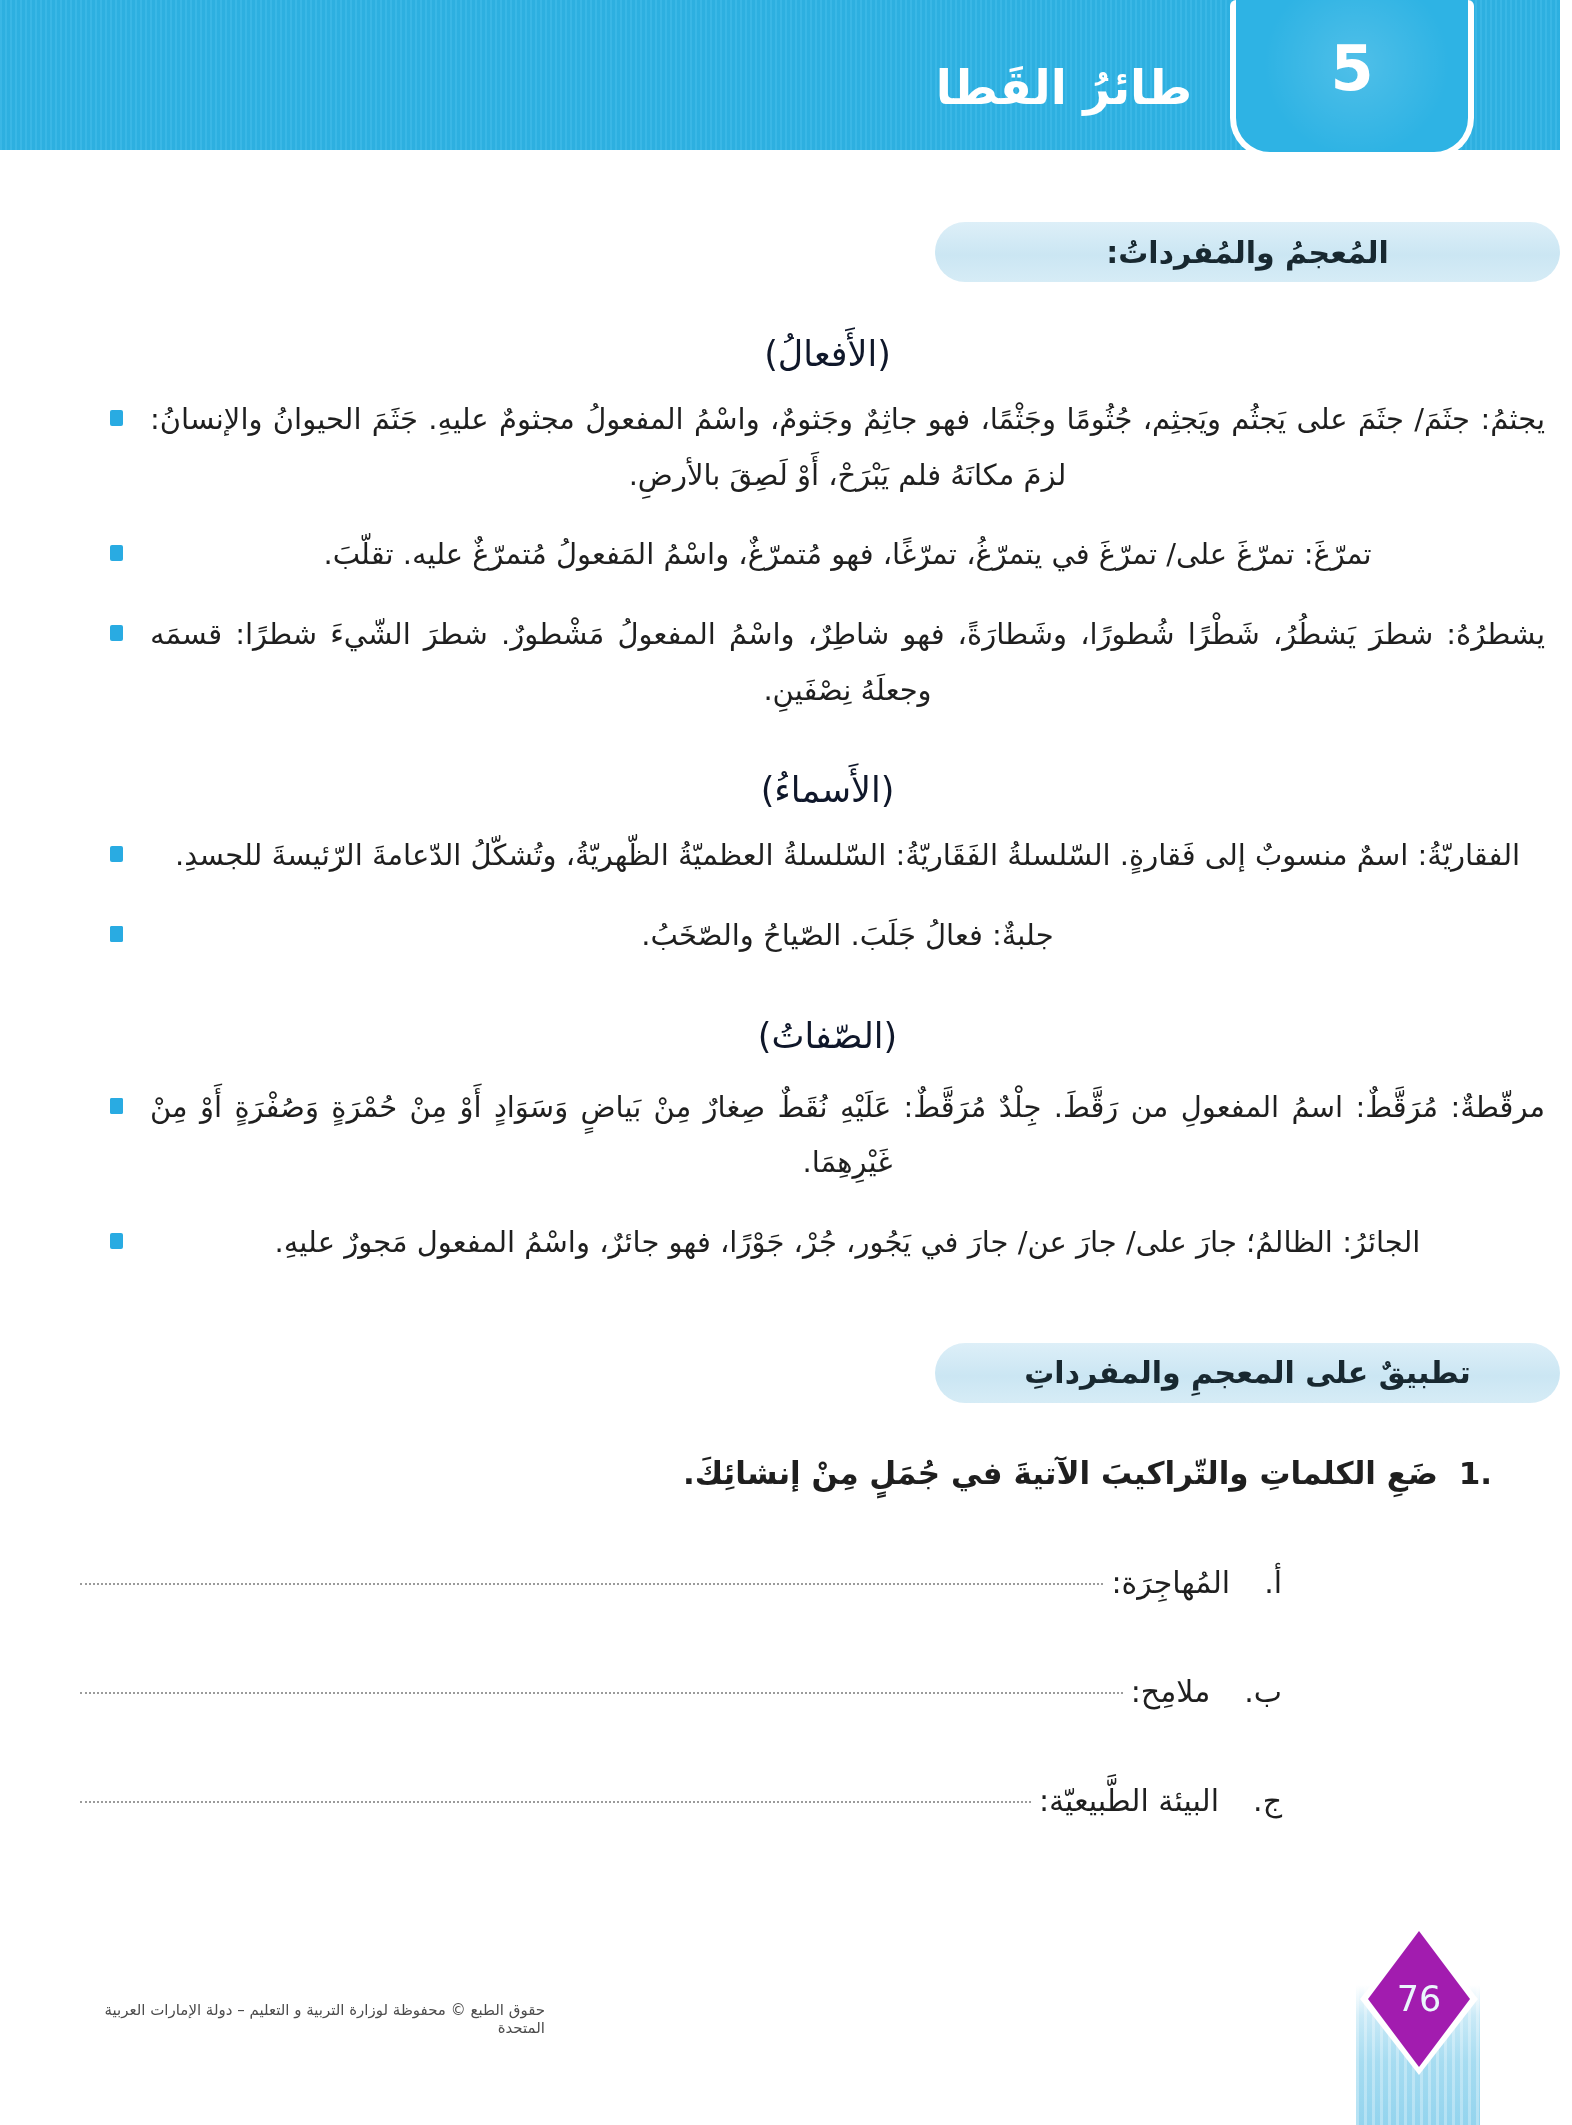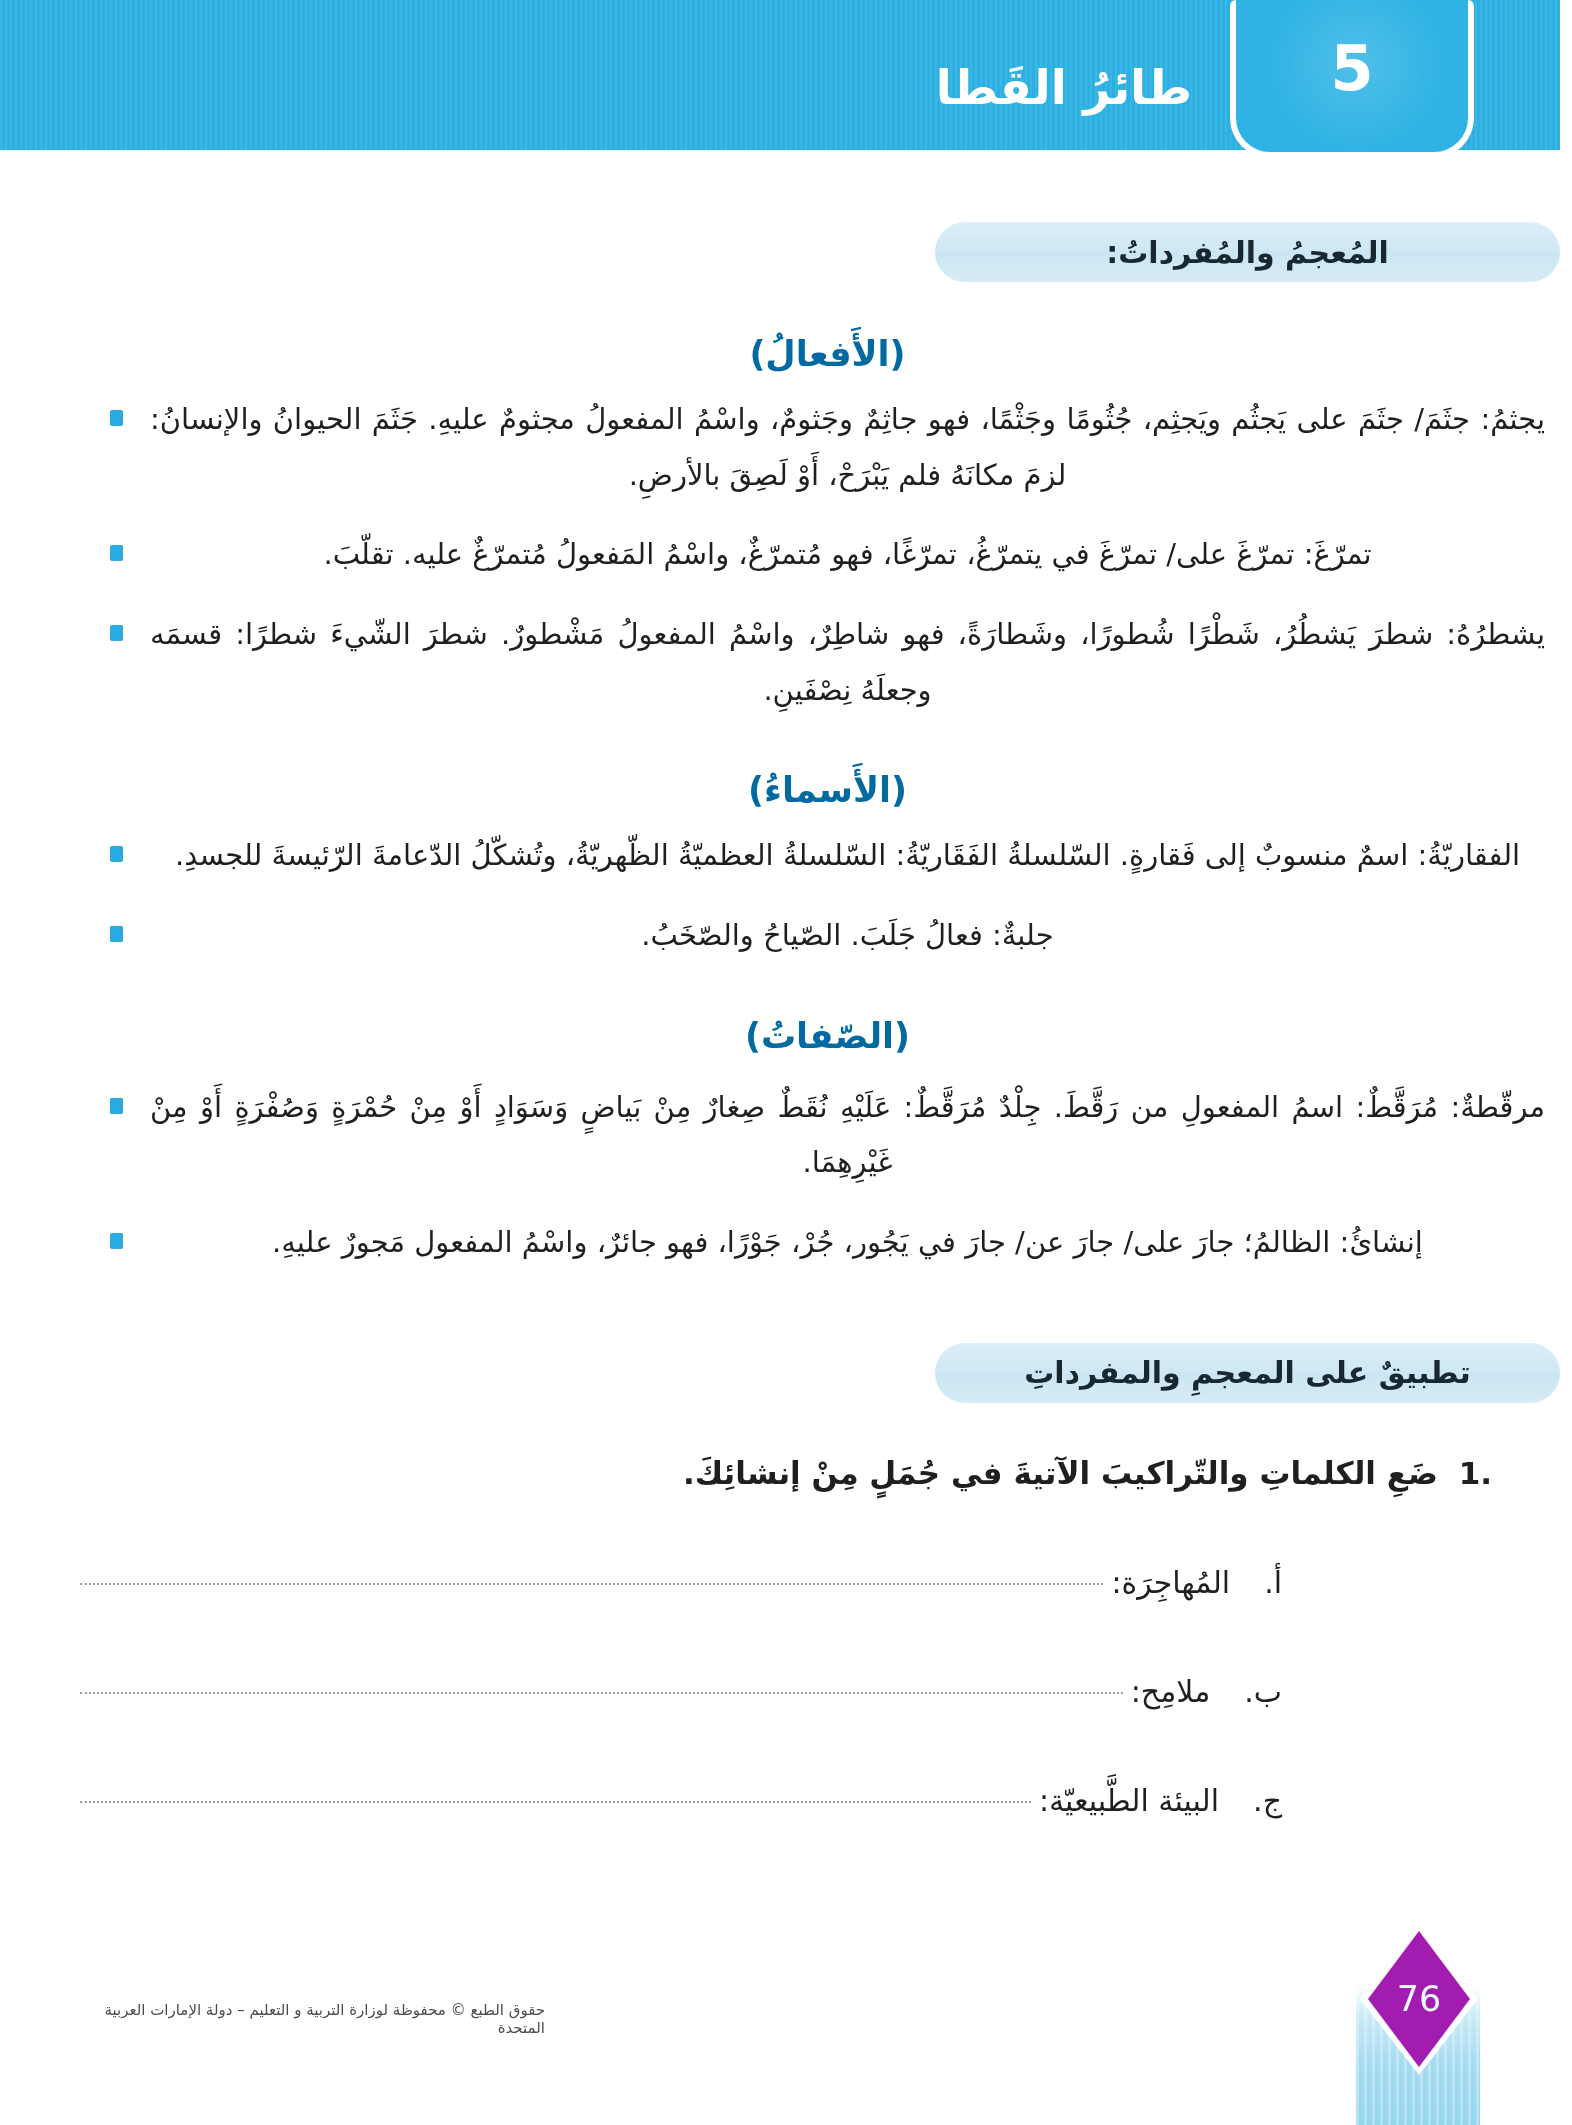--- a/index.html
+++ b/index.html
@@ -54,22 +54,22 @@
   }
   .pill-wrap-1 { padding-top: 222px; }
   .pill-wrap-2 { padding-top: 48px; }
 
   
   .content {
     padding: 0 27px 0 110px;
   }
   .group-heading {
     text-align: center;
-    color: #0369a1;
-    font-size: 35px; font-weight: bold;
+    color: #0f172a;
+    font-size: 35px; font-weight: normal;
     margin: 52px 0 18px 0;
   }
   .entries { padding-left: 40px; }
   .entry {
     position: relative;
     font-size: 29px;
     line-height: 1.92;
     text-align: justify;
     text-align-last: center;
     margin-bottom: 24px;
@@ -187,21 +187,21 @@
   <div class="entries">
     <div class="entry">
       <span class="marker"></span>
     </div>
     <div class="entry">
       <span class="marker"></span>
       <span>مرقّطةٌ: مُرَقَّطٌ: اسمُ المفعولِ من رَقَّطَ. جِلْدٌ مُرَقَّطٌ: عَلَيْهِ نُقَطٌ صِغارٌ مِنْ بَياضٍ وَسَوَادٍ أَوْ مِنْ حُمْرَةٍ وَصُفْرَةٍ أَوْ مِنْ غَيْرِهِمَا.</span>
     </div>
     <div class="entry">
       <span class="marker"></span>
-      <span>إنشائُ: الظالمُ؛ جارَ على/ جارَ عن/ جارَ في يَجُور، جُرْ، جَوْرًا، فهو جائرٌ، واسْمُ المفعول مَجورٌ عليهِ.</span>
+      <span>الجائرُ: الظالمُ؛ جارَ على/ جارَ عن/ جارَ في يَجُور، جُرْ، جَوْرًا، فهو جائرٌ، واسْمُ المفعول مَجورٌ عليهِ.</span>
     </div>
   </div>
 </div>
 
 <div class="pill-wrap-2">
   <div class="pill">
     <span>تطبيقٌ على المعجمِ والمفرداتِ</span>
   </div>
 </div>
 

